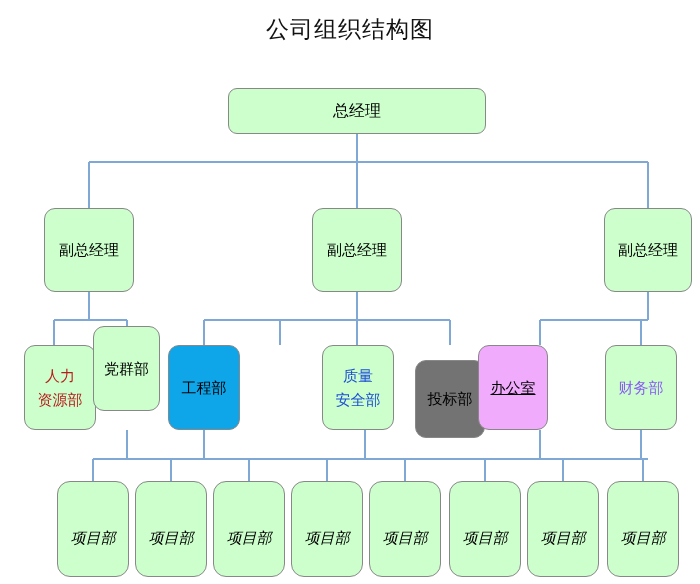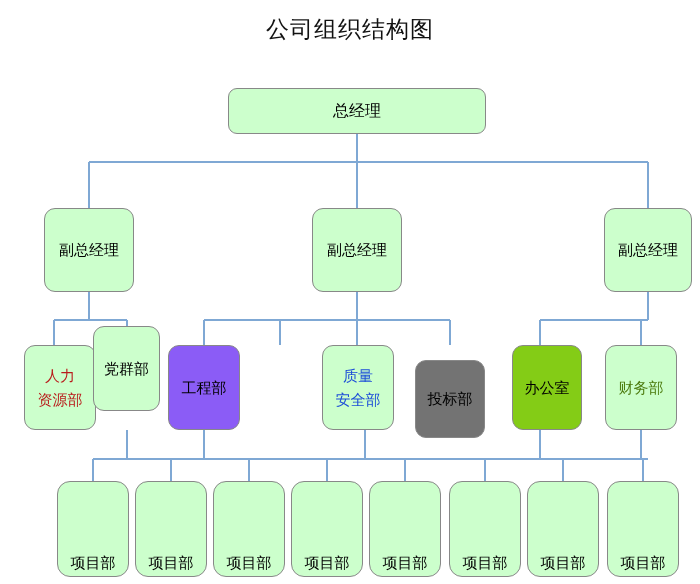--- a/index.html
+++ b/index.html
@@ -53,22 +53,23 @@
   .node .line {
     display: block;
     white-space: nowrap;
   }
   .node.root {
     font-size: 16px;
     border-radius: 9px;
   }
   .node.project {
     justify-content: flex-end;
-    padding-bottom: 2px;
+    padding-bottom: 27px;
     border-radius: 13px;
+    font-style: italic;
   }
 </style>
 </head>
 <body>
 
 <div id="page" style="background: rgb(255, 255, 255);">
 
   <div id="chart-title">公司组织结构图</div>
 
   <svg id="connector-layer" viewBox="0 0 700 584" width="700" height="584">
@@ -129,34 +130,34 @@
     <span class="line">副总经理</span>
   </div>
 
   <div class="node" style="left: 24px; top: 345px; width: 72px; height: 85px; background: rgb(204, 255, 204); border-color: rgb(136, 136, 136); color: #b91c1c;">
     <span class="line">人力</span>
     <span class="line">资源部</span>
   </div>
   <div class="node" style="left: 93px; top: 326px; width: 67px; height: 85px; background: rgb(204, 255, 204); border-color: rgb(136, 136, 136); color: rgb(0, 0, 0);">
     <span class="line">党群部</span>
   </div>
-  <div class="node" style="left: 168px; top: 345px; width: 72px; height: 85px; background: #8b5cf6; border-color: rgb(136, 136, 136); color: rgb(0, 0, 0);">
+  <div class="node" style="left: 168px; top: 345px; width: 72px; height: 85px; background: #0ea5e9; border-color: rgb(136, 136, 136); color: rgb(0, 0, 0);">
     <span class="line">工程部</span>
   </div>
   <div class="node" style="left: 322px; top: 345px; width: 72px; height: 85px; background: rgb(204, 255, 204); border-color: rgb(136, 136, 136); color: #1d4ed8;">
     <span class="line">质量</span>
     <span class="line">安全部</span>
   </div>
   <div class="node" style="left: 415px; top: 360px; width: 70px; height: 78px; background: #737373; border-color: rgb(136, 136, 136); color: rgb(0, 0, 0);">
     <span class="line">投标部</span>
   </div>
-  <div class="node" style="left: 512px; top: 345px; width: 70px; height: 85px; background: #84cc16; border-color: rgb(136, 136, 136); color: rgb(0, 0, 0);">
+  <div class="node" style="left: 478px; top: 345px; width: 70px; height: 85px; background: #f0abfc; border-color: rgb(136, 136, 136); color: rgb(0, 0, 0); text-decoration: underline;">
     <span class="line">办公室</span>
   </div>
-  <div class="node" style="left: 605px; top: 345px; width: 72px; height: 85px; background: rgb(204, 255, 204); border-color: rgb(136, 136, 136); color: #4d7c0f;">
+  <div class="node" style="left: 605px; top: 345px; width: 72px; height: 85px; background: rgb(204, 255, 204); border-color: rgb(136, 136, 136); color: #8b5cf6;">
     <span class="line">财务部</span>
   </div>
 
   <div class="node project" style="left: 57px; top: 481px; width: 72px; height: 96px; background: rgb(204, 255, 204); border-color: rgb(136, 136, 136); color: rgb(0, 0, 0);">
     <span class="line">项目部</span>
   </div>
   <div class="node project" style="left: 135px; top: 481px; width: 72px; height: 96px; background: rgb(204, 255, 204); border-color: rgb(136, 136, 136); color: rgb(0, 0, 0);">
     <span class="line">项目部</span>
   </div>
   <div class="node project" style="left: 213px; top: 481px; width: 72px; height: 96px; background: rgb(204, 255, 204); border-color: rgb(136, 136, 136); color: rgb(0, 0, 0);">

